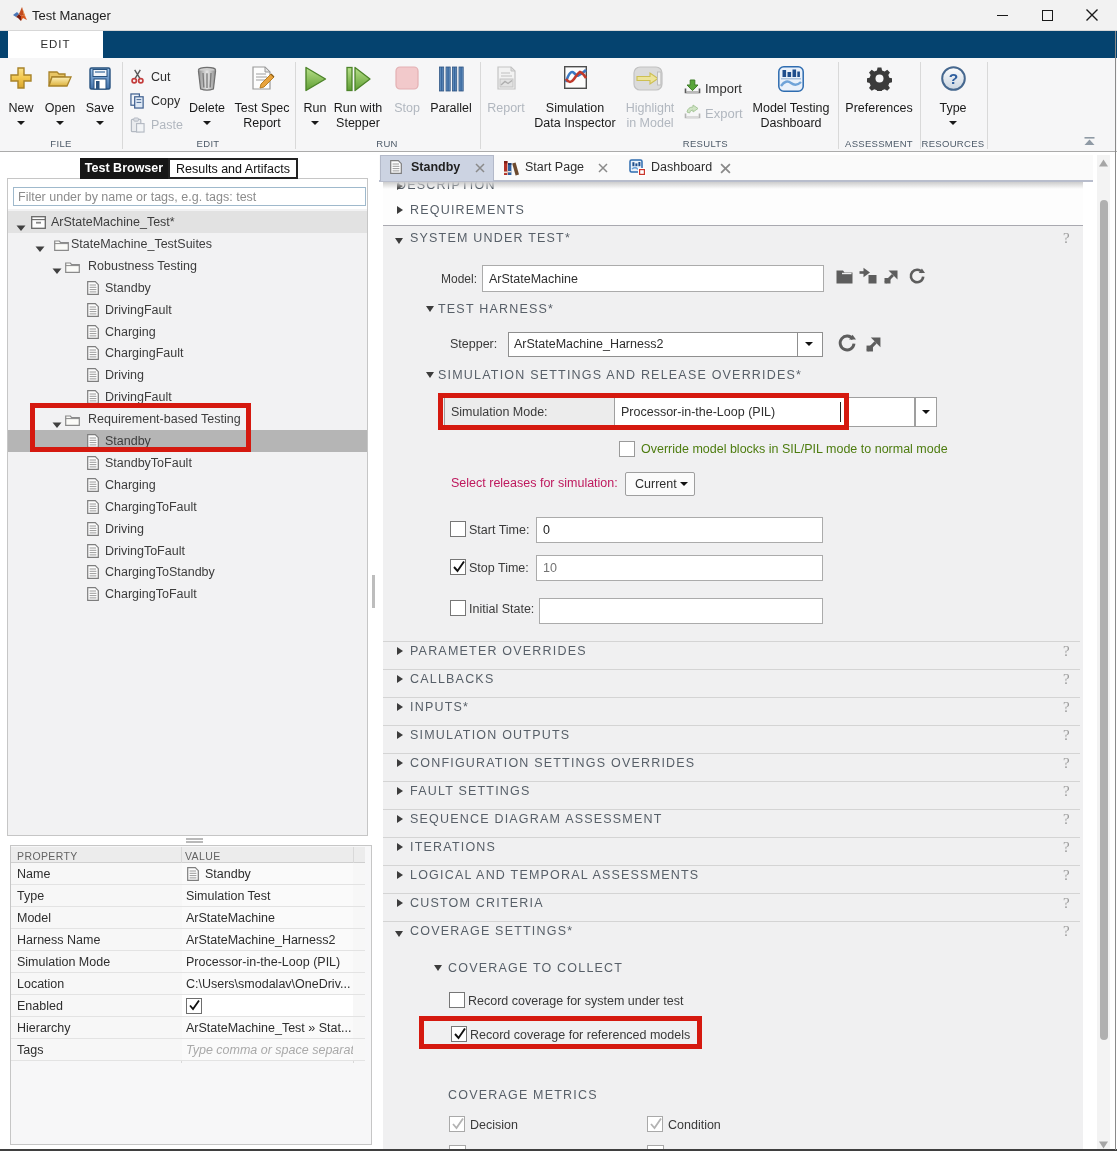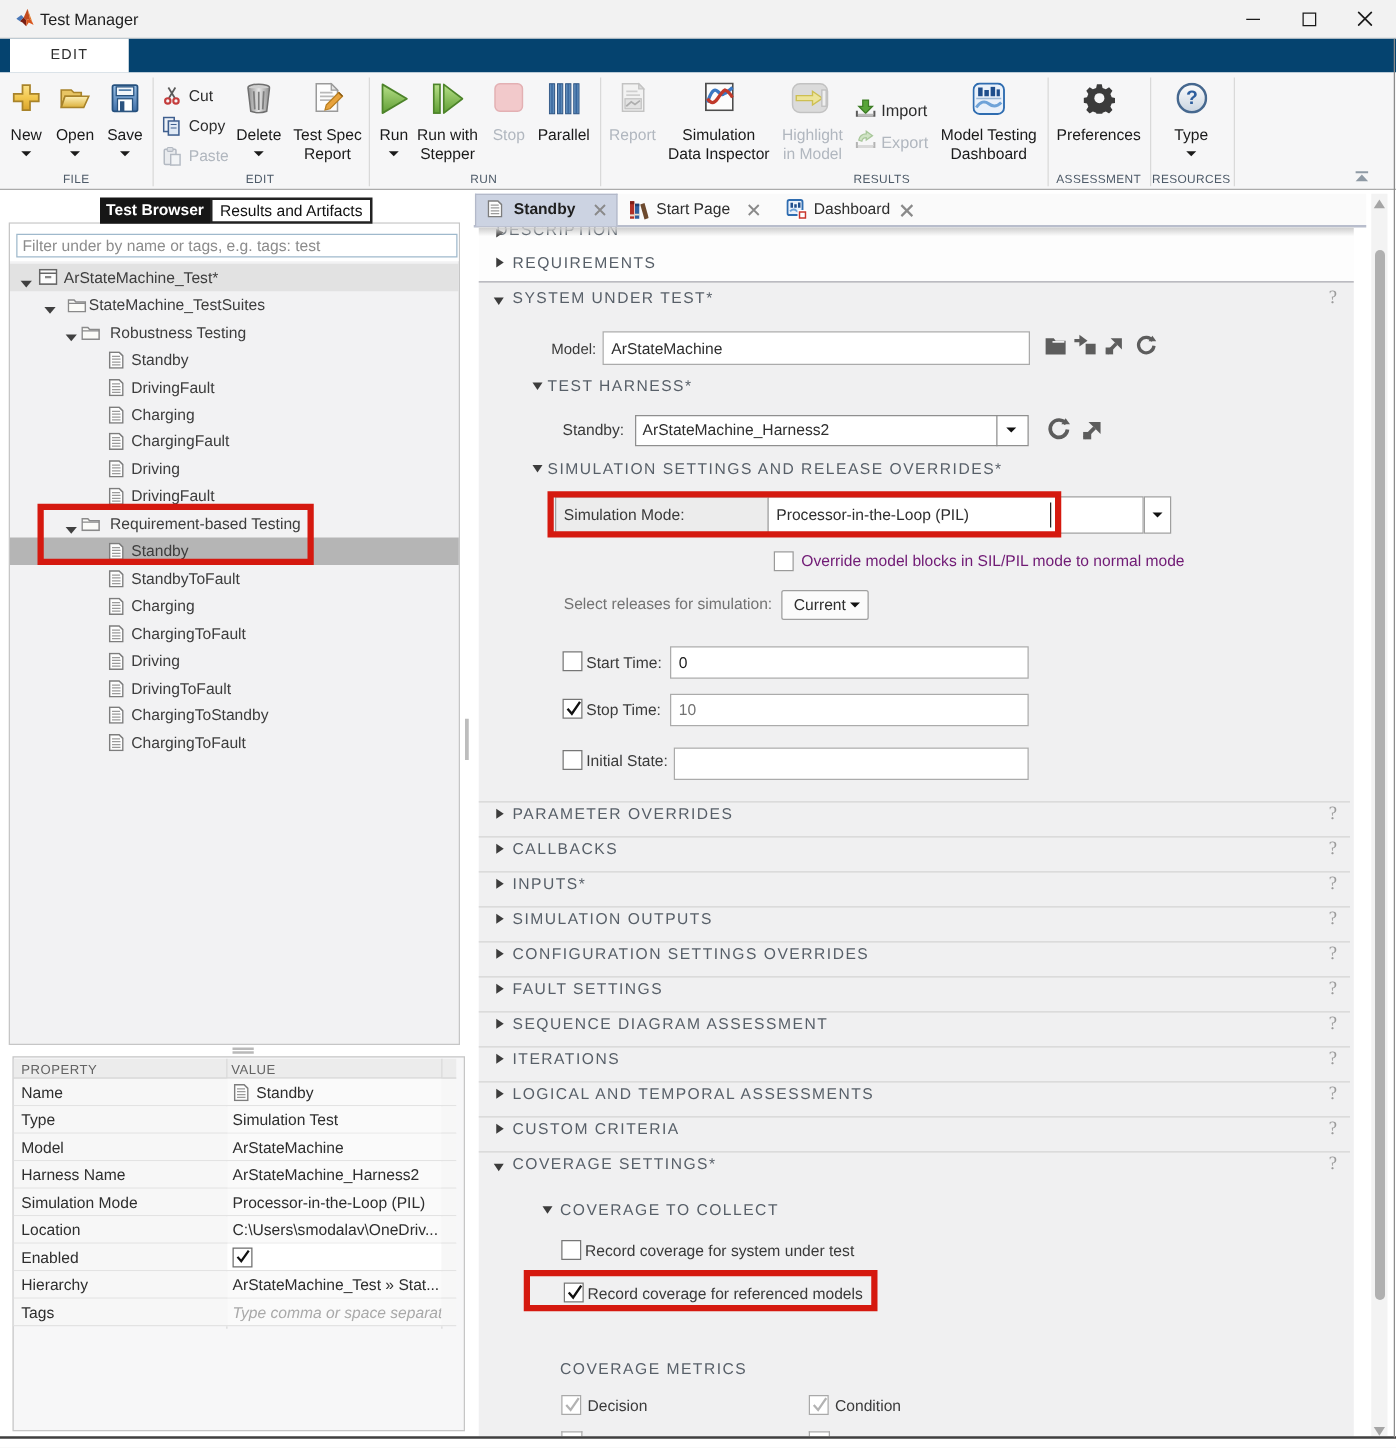--- a/index.html
+++ b/index.html
@@ -511,21 +511,21 @@
     <polygon points="4.5,0.5 13.5,0.5 13.5,9.5" fill="#5d5d5d"></polygon>
     <polygon points="2.5,13.5 0.5,11.5 8,4 10,6" fill="#5d5d5d"></polygon>
     <rect x="0.5" y="8" width="6" height="5.5" fill="#5d5d5d"></rect>
   </svg>
 <svg class="ab" style="left:908px;top:268px" width="17" height="17" viewBox="0 0 17 17">
     <path d="M14.2 4.6 A6.2 6.2 0 1 0 15.2 8.6" fill="none" stroke="#5d5d5d" stroke-width="2.6"></path>
     <polygon points="10.8,4.9 17,4.9 13.9,0.6" fill="#5d5d5d"></polygon>
   </svg>
 <div class="ab car-d" style="left:426px;top:306px"></div>
 <div class="ab hdrtxt" style="left:438px;top:302px">TEST HARNESS*</div>
-<div class="ab lbl" style="left:450px;top:337px;color:#3a3a3a">Standby:</div>
+<div class="ab lbl" style="left:450px;top:337px;color:#3a3a3a">Stepper:</div>
 <div class="ab" style="left:508px;top:332px;width:315px;height:25px;background:#fff;border:1px solid #8f8f8f"></div>
 <div class="ab lbl" style="left:514px;top:337px">ArStateMachine_Harness2</div>
 <div class="ab" style="left:797px;top:332px;width:1px;height:25px;background:#8f8f8f"></div>
 <div class="ab arrow-dn" style="left:805px;top:341.5px;border-top-color:#111"></div>
 <svg class="ab" style="left:837px;top:334px" width="19" height="19" viewBox="0 0 17 17">
     <path d="M14.2 4.6 A6.2 6.2 0 1 0 15.2 8.6" fill="none" stroke="#5d5d5d" stroke-width="2.6"></path>
     <polygon points="10.8,4.9 17,4.9 13.9,0.6" fill="#5d5d5d"></polygon>
   </svg>
 <svg class="ab" style="left:866px;top:337px" width="15" height="15" viewBox="0 0 14 14">
     <polygon points="4.5,0.5 13.5,0.5 13.5,9.5" fill="#5d5d5d"></polygon>
@@ -536,22 +536,22 @@
 <div class="ab hdrtxt" style="left:438px;top:368px">SIMULATION SETTINGS AND RELEASE OVERRIDES*</div>
 <div class="ab" style="left:444px;top:397px;width:171px;height:30px;background:#ececec;border:1px solid #9f9f9f"></div>
 <div class="ab lbl" style="left:451px;top:404.5px;color:#3a3a3a">Simulation Mode:</div>
 <div class="ab" style="left:614px;top:397px;width:301px;height:30px;background:#fff;border:1px solid #9f9f9f"></div>
 <div class="ab lbl" style="left:621px;top:404.5px">Processor-in-the-Loop (PIL)</div>
 <div class="ab" style="left:840px;top:402px;width:1.4px;height:20px;background:#222"></div>
 <div class="ab" style="left:915px;top:397px;width:22px;height:30px;background:#fff;border:1px solid #9f9f9f"></div>
 <div class="ab arrow-dn" style="left:922px;top:409.5px;border-top-color:#111"></div>
 <div class="ab" style="left:438px;top:393px;width:411px;height:37px;border:5px solid #d5190f"></div>
 <div class="ab cb" style="left:619px;top:441px;border-color:#9a9a9a"></div>
-<div class="ab lbl" style="left:641px;top:442px;color:#701a75">Override model blocks in SIL/PIL mode to normal mode</div>
-<div class="ab lbl" style="left:451px;top:476px;color:#737373">Select releases for simulation:</div>
+<div class="ab lbl" style="left:641px;top:442px;color:#4d7c0f">Override model blocks in SIL/PIL mode to normal mode</div>
+<div class="ab lbl" style="left:451px;top:476px;color:#be185d">Select releases for simulation:</div>
 <div class="ab" style="left:625px;top:472px;width:70px;height:24px;background:#fbfbfb;border:1px solid #9f9f9f;border-radius:2px"></div>
 <div class="ab lbl" style="left:635px;top:477px">Current</div>
 <div class="ab arrow-dn" style="left:680px;top:482px;border-top-color:#111"></div>
 <div class="ab cb" style="left:450px;top:521px"></div>
 <div class="ab lbl" style="left:469px;top:522.5px;color:#3a3a3a">Start Time:</div>
 <div class="ab" style="left:536px;top:517px;width:287px;height:26px;background:#fff;border:1px solid #ababab"></div>
 <div class="ab lbl" style="left:543px;top:523px;color:#1a1a1a">0</div>
 <div class="ab cb" style="left:450px;top:559px"></div>
 <svg class="ab" style="left:452px;top:560px" width="14" height="14" viewBox="0 0 14 14">
     <path d="M2 7 L5.5 11 L12 1.5" fill="none" stroke="#111" stroke-width="1.9"></path>

